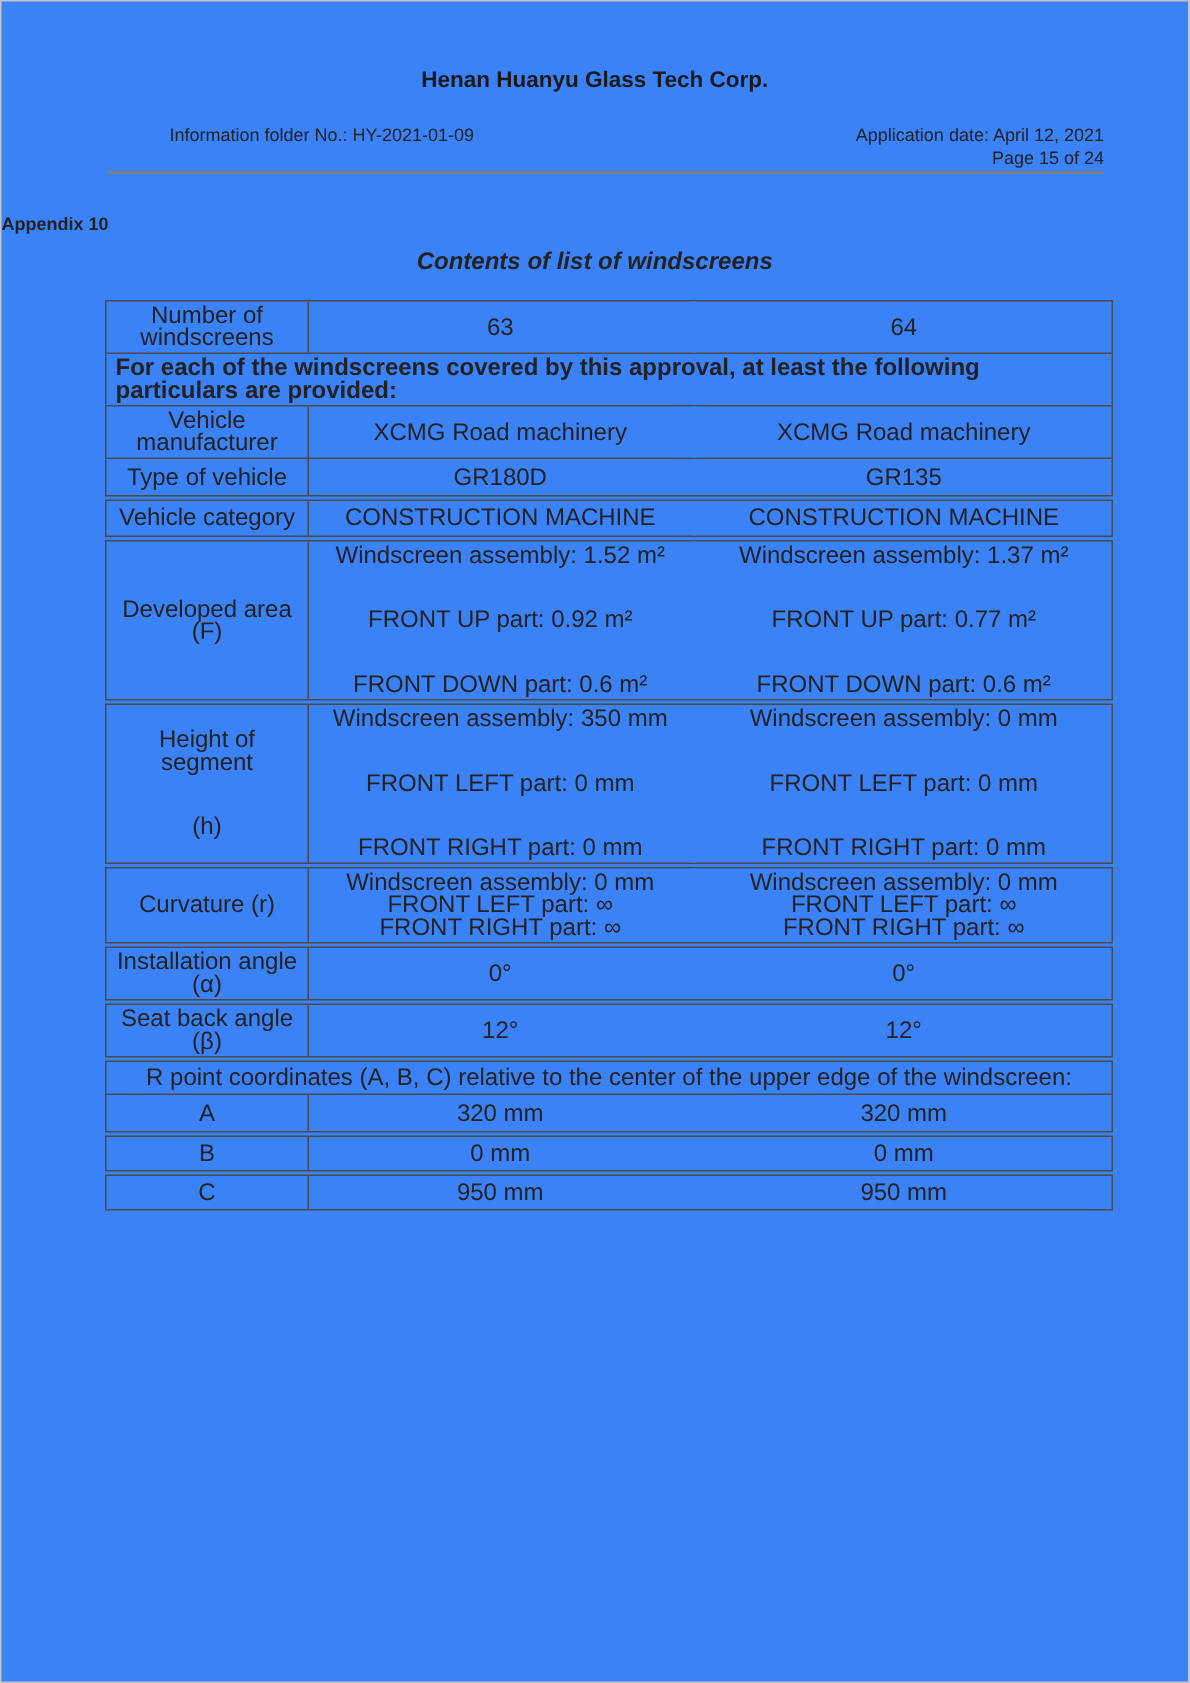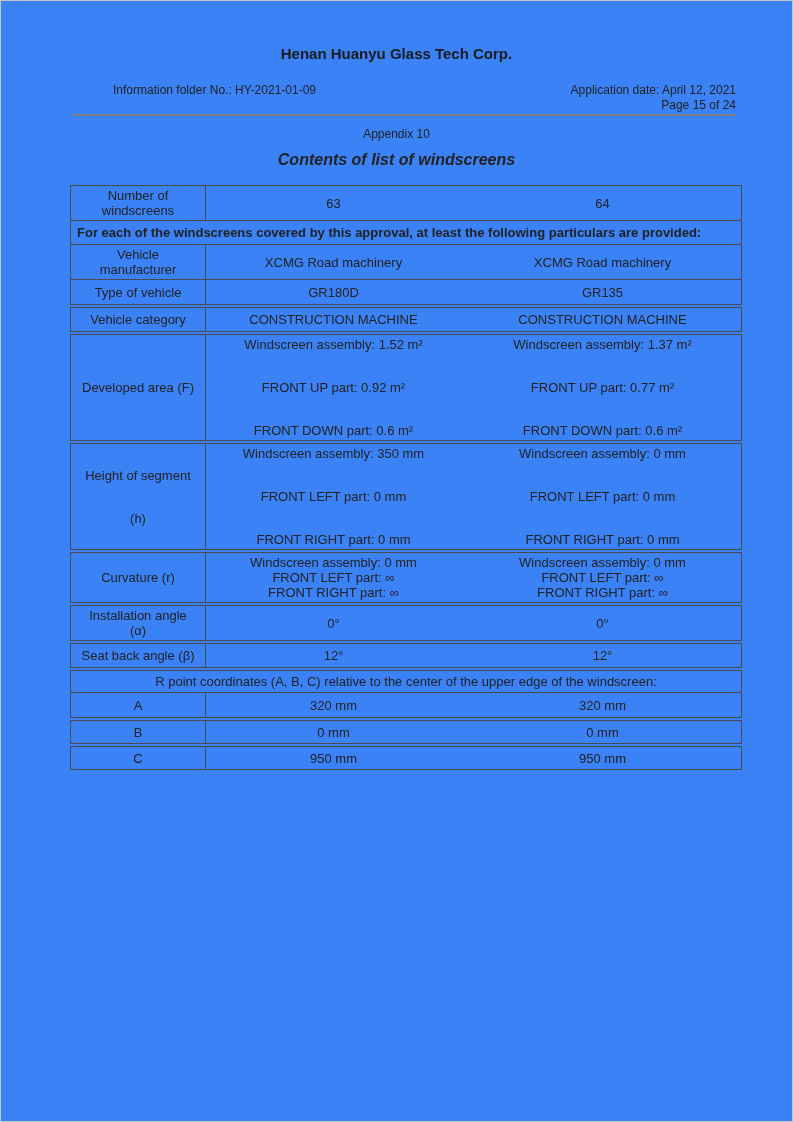--- a/index.html
+++ b/index.html
@@ -33,37 +33,37 @@
     font-size: 12px;
   }
   .meta-left { padding-left: 43px; line-height: 15px; }
   .meta-right { text-align: right; line-height: 15px; }
   .hrule {
     margin: 1px 56px 0 71px;
     height: 2px;
     background: #7e7e7e;
   }
   .appendix-title {
-    margin-top: 11px;
-    text-align: center;
+    margin-top: 26px;
+    text-align: left;
     font-size: 12px;
-    font-weight: normal;
+    font-weight: bold;
   }
   .appendix-subtitle {
     margin-top: 10px;
     text-align: center;
     font-size: 16px;
     font-weight: bold;
     font-style: italic;
   }
   
   .tbl {
     margin: 16px 68px 0 69px;
     width: 672px;
-    font-size: 13px;
+    font-size: 16px;
   }
   .grp { border: 1px solid #4a4a4a; }
   .grp + .grp { margin-top: 2px; }
   .grp .trow + .trow { border-top: 1px solid #4a4a4a; }
   .trow { display: flex; align-items: stretch; }
   .cell {
     display: flex;
     flex-direction: column;
     justify-content: center;
     align-items: center;

